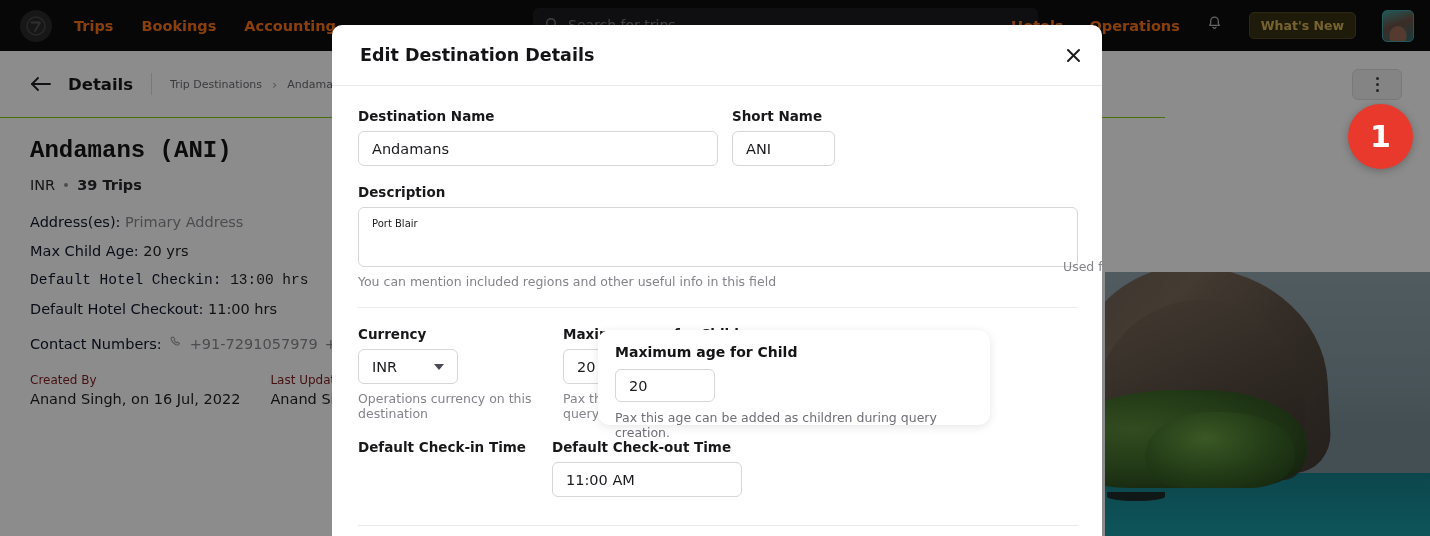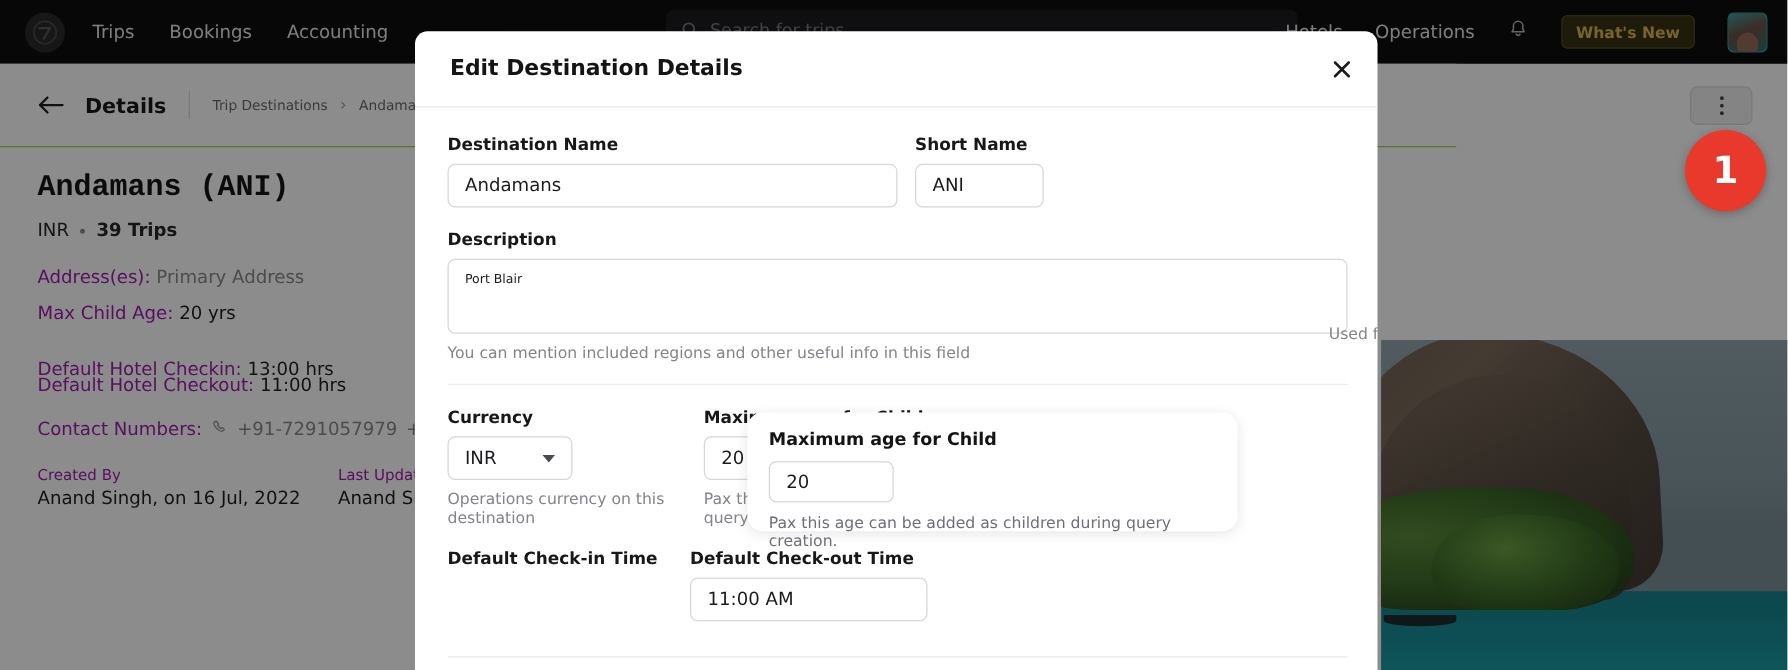--- a/index.html
+++ b/index.html
@@ -45,25 +45,26 @@
     margin-left: 4px;
     margin-right: 22px;
     display: flex;
     align-items: center;
     justify-content: center;
     flex: none;
   }
   .logo svg { display:block; }
 
   .nav-link {
-    color: #e5e5e5;
+    color: #f97316;
     font-size: 14.5px;
     margin-right: 28px;
     white-space: nowrap;
     cursor: pointer;
+    font-weight: bold;
   }
   .nav-left { display: flex; align-items: center; }
 
   .searchwrap {
     position: absolute;
     left: 533px;
     top: 8px;
     width: 505px;
     height: 34px;
     background: #1d1d20;
@@ -165,30 +166,30 @@
   }
   .dest-sub {
     position: absolute; left: 30px; top: 59px;
     font-size: 14.5px; color: #28282c;
     display: flex; align-items: center; gap: 9px;
   }
   .dot { width:4px;height:4px;border-radius:50%;background:#8d8d94;display:inline-block; }
   .bold { font-weight: bold; }
 
   .meta { position: absolute; left: 30px; font-size: 14.5px; color: #1f1f23; white-space: nowrap; }
-  .meta .lbl { color: #a21caf; text-align: right; }
+  .meta .lbl { color: #0f172a; text-align: right; }
   .meta .muted { color: #8b8b92; }
   .m1 { top: 96px; }
   .m2 { top: 125px; }
-  .m3 { top: 170px; }
+  .m3 { top: 154px; font-family: Liberation Mono, monospace; }
   .m4 { top: 183px; }
   .m5 { top: 217px; display:flex; align-items:center; gap:7px; }
 
   .created-wrap { position:absolute; left:30px; top:255px; display:flex; gap:30px; }
-  .cb-label { font-size: 12px; color: #a21caf; margin-bottom: 4px; }
+  .cb-label { font-size: 12px; color: #7f1d1d; margin-bottom: 4px; }
   .cb-value { font-size: 14.5px; color: #1f1f23; white-space: nowrap; }
 
   
   .hero {
     position: absolute;
     right: 0; top: 154px;
     width: 325px; height: 324px;
     overflow: hidden;
     background: linear-gradient(180deg,#8fa3ac 0%,#7d939d 48%,#5f8a90 60%,#2e8b93 72%,#11737f 100%);
   }

